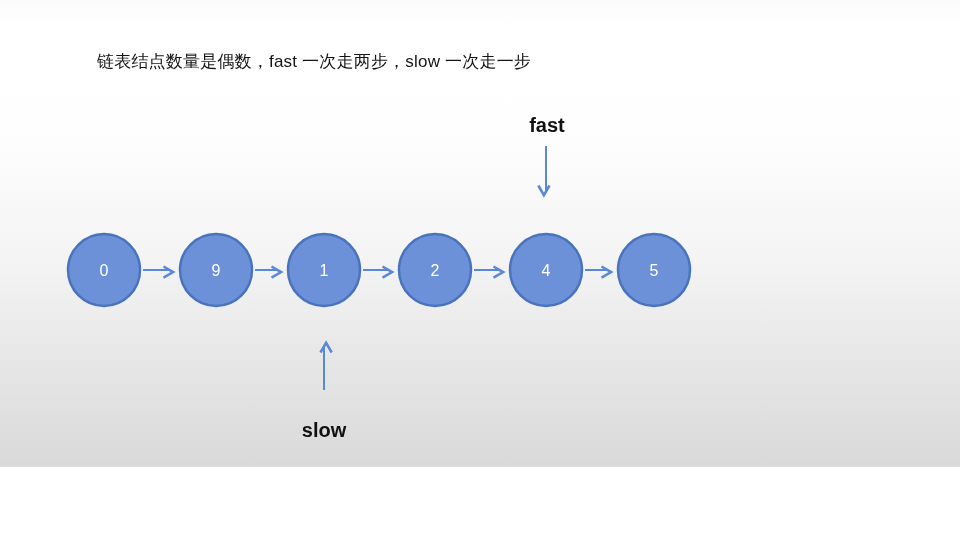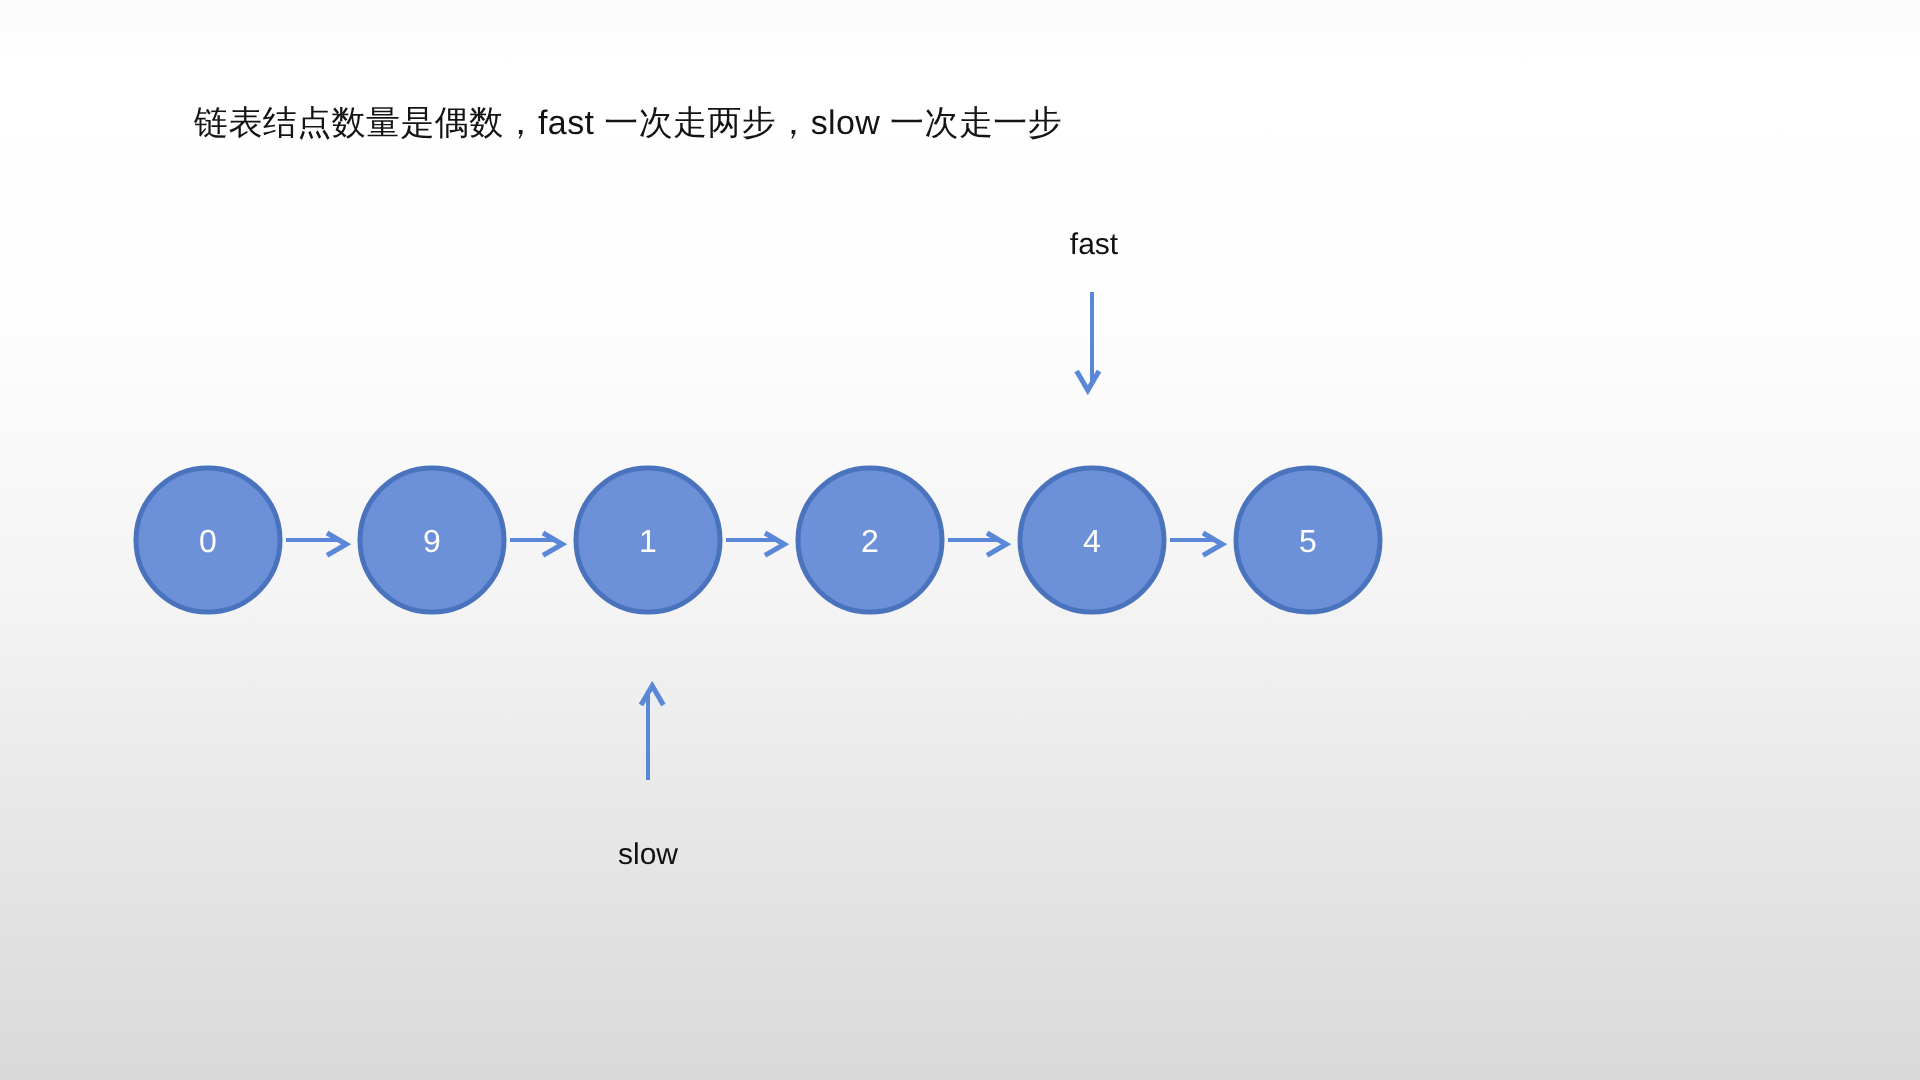--- a/index.html
+++ b/index.html
@@ -3,21 +3,21 @@
 <meta charset="utf-8">
 <style>
   html, body {
     margin: 0;
     padding: 0;
     background: #ffffff;
   }
   .slide {
     position: relative;
     width: 960px;
-    height: 540px;
+    height: 467px;
     overflow: hidden;
     background: linear-gradient(180deg,
       #fbfbfb 0%,
       #ffffff 6%,
       #fefefe 28%,
       #f4f4f4 55%,
       #e5e5e5 80%,
       #d9d9d9 100%);
     font-family: "Liberation Sans", "DejaVu Sans", sans-serif;
   }
@@ -27,23 +27,24 @@
     top: 51px;
     font-size: 17px;
     line-height: 21px;
     color: #141414;
     white-space: nowrap;
     letter-spacing: 0.2px;
   }
   .ptr-label {
     position: absolute;
     transform: translateX(-50%);
-    font-size: 15px;
+    font-size: 20px;
     color: #111111;
     white-space: nowrap;
+    font-weight: bold;
   }
   .ptr-label.fast { left: 547px; top: 114px; }
   .ptr-label.slow { left: 324px; top: 419px; }
   svg.diagram {
     position: absolute;
     left: 0;
     top: 0;
     width: 960px;
     height: 540px;
     overflow: visible;

